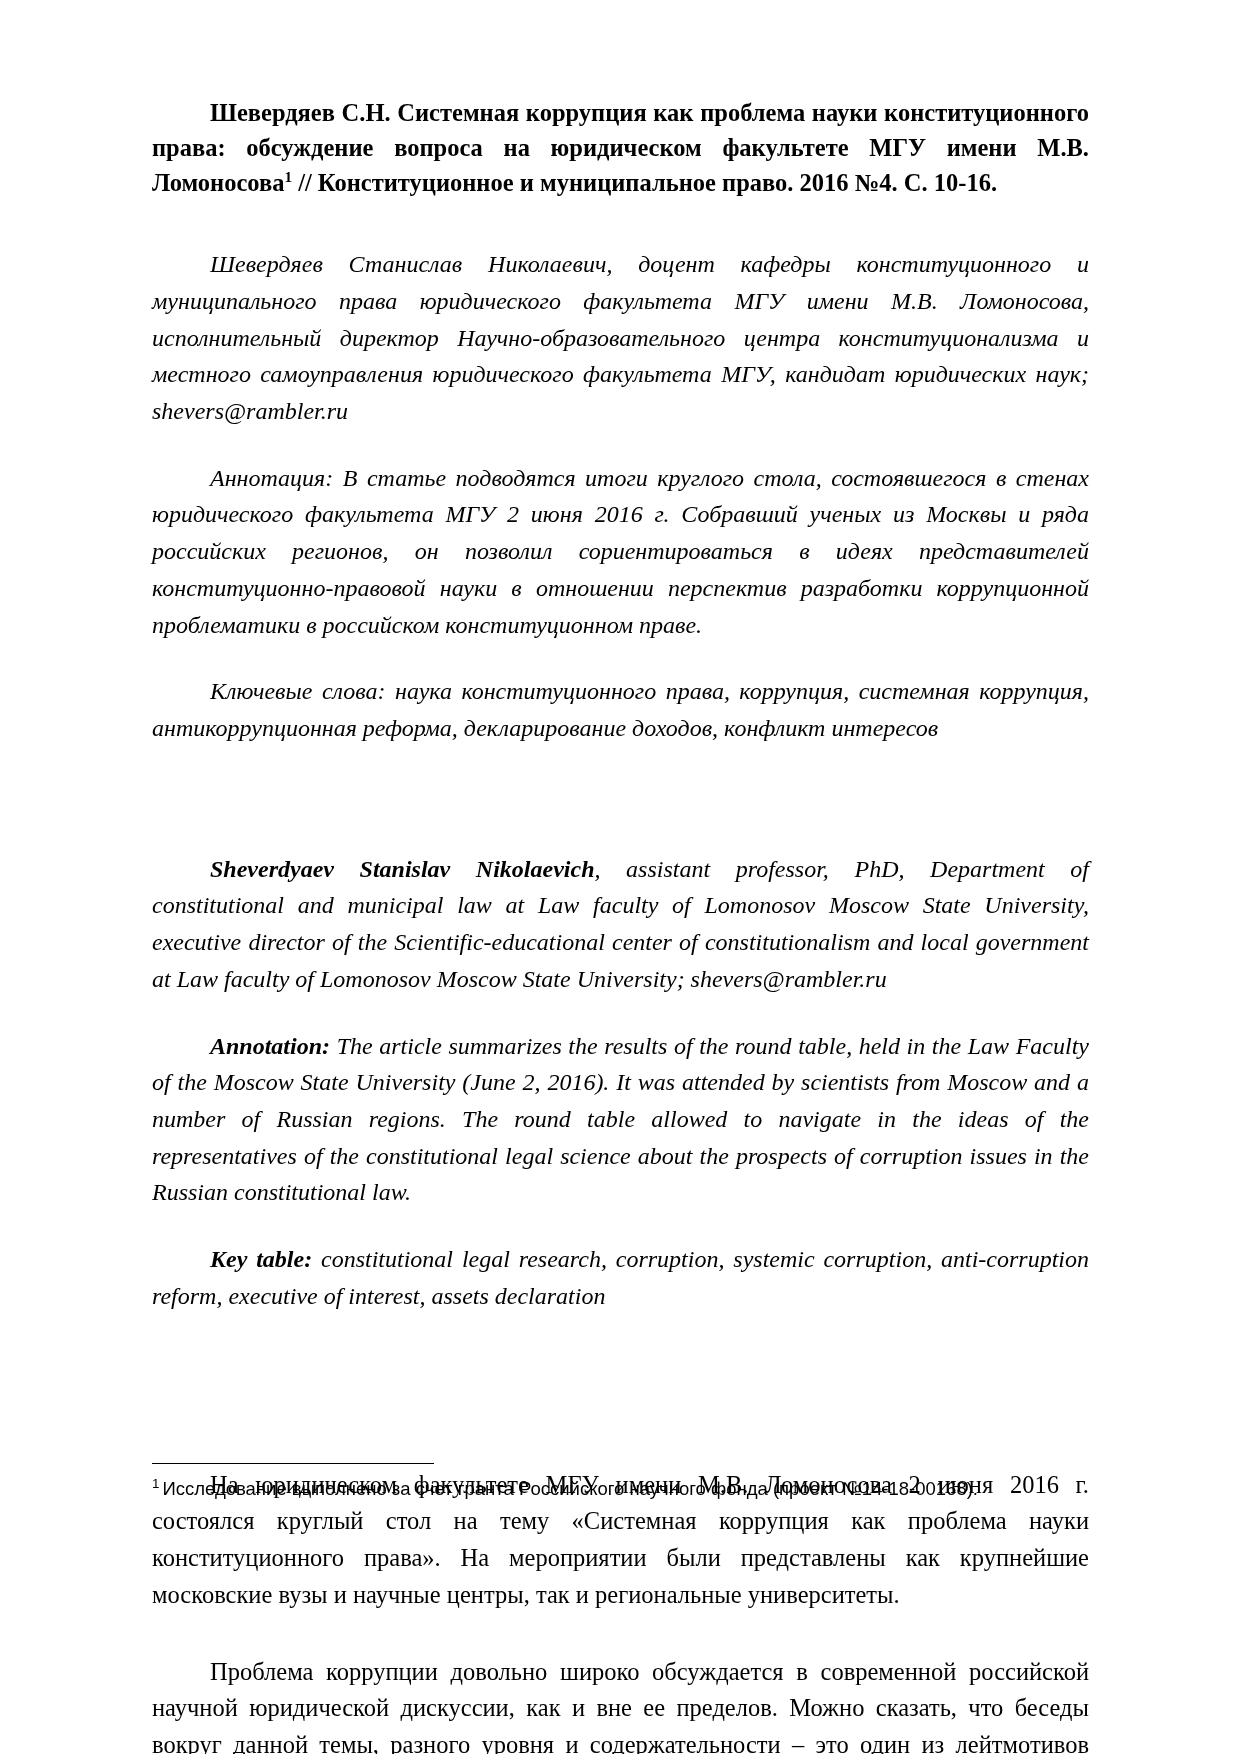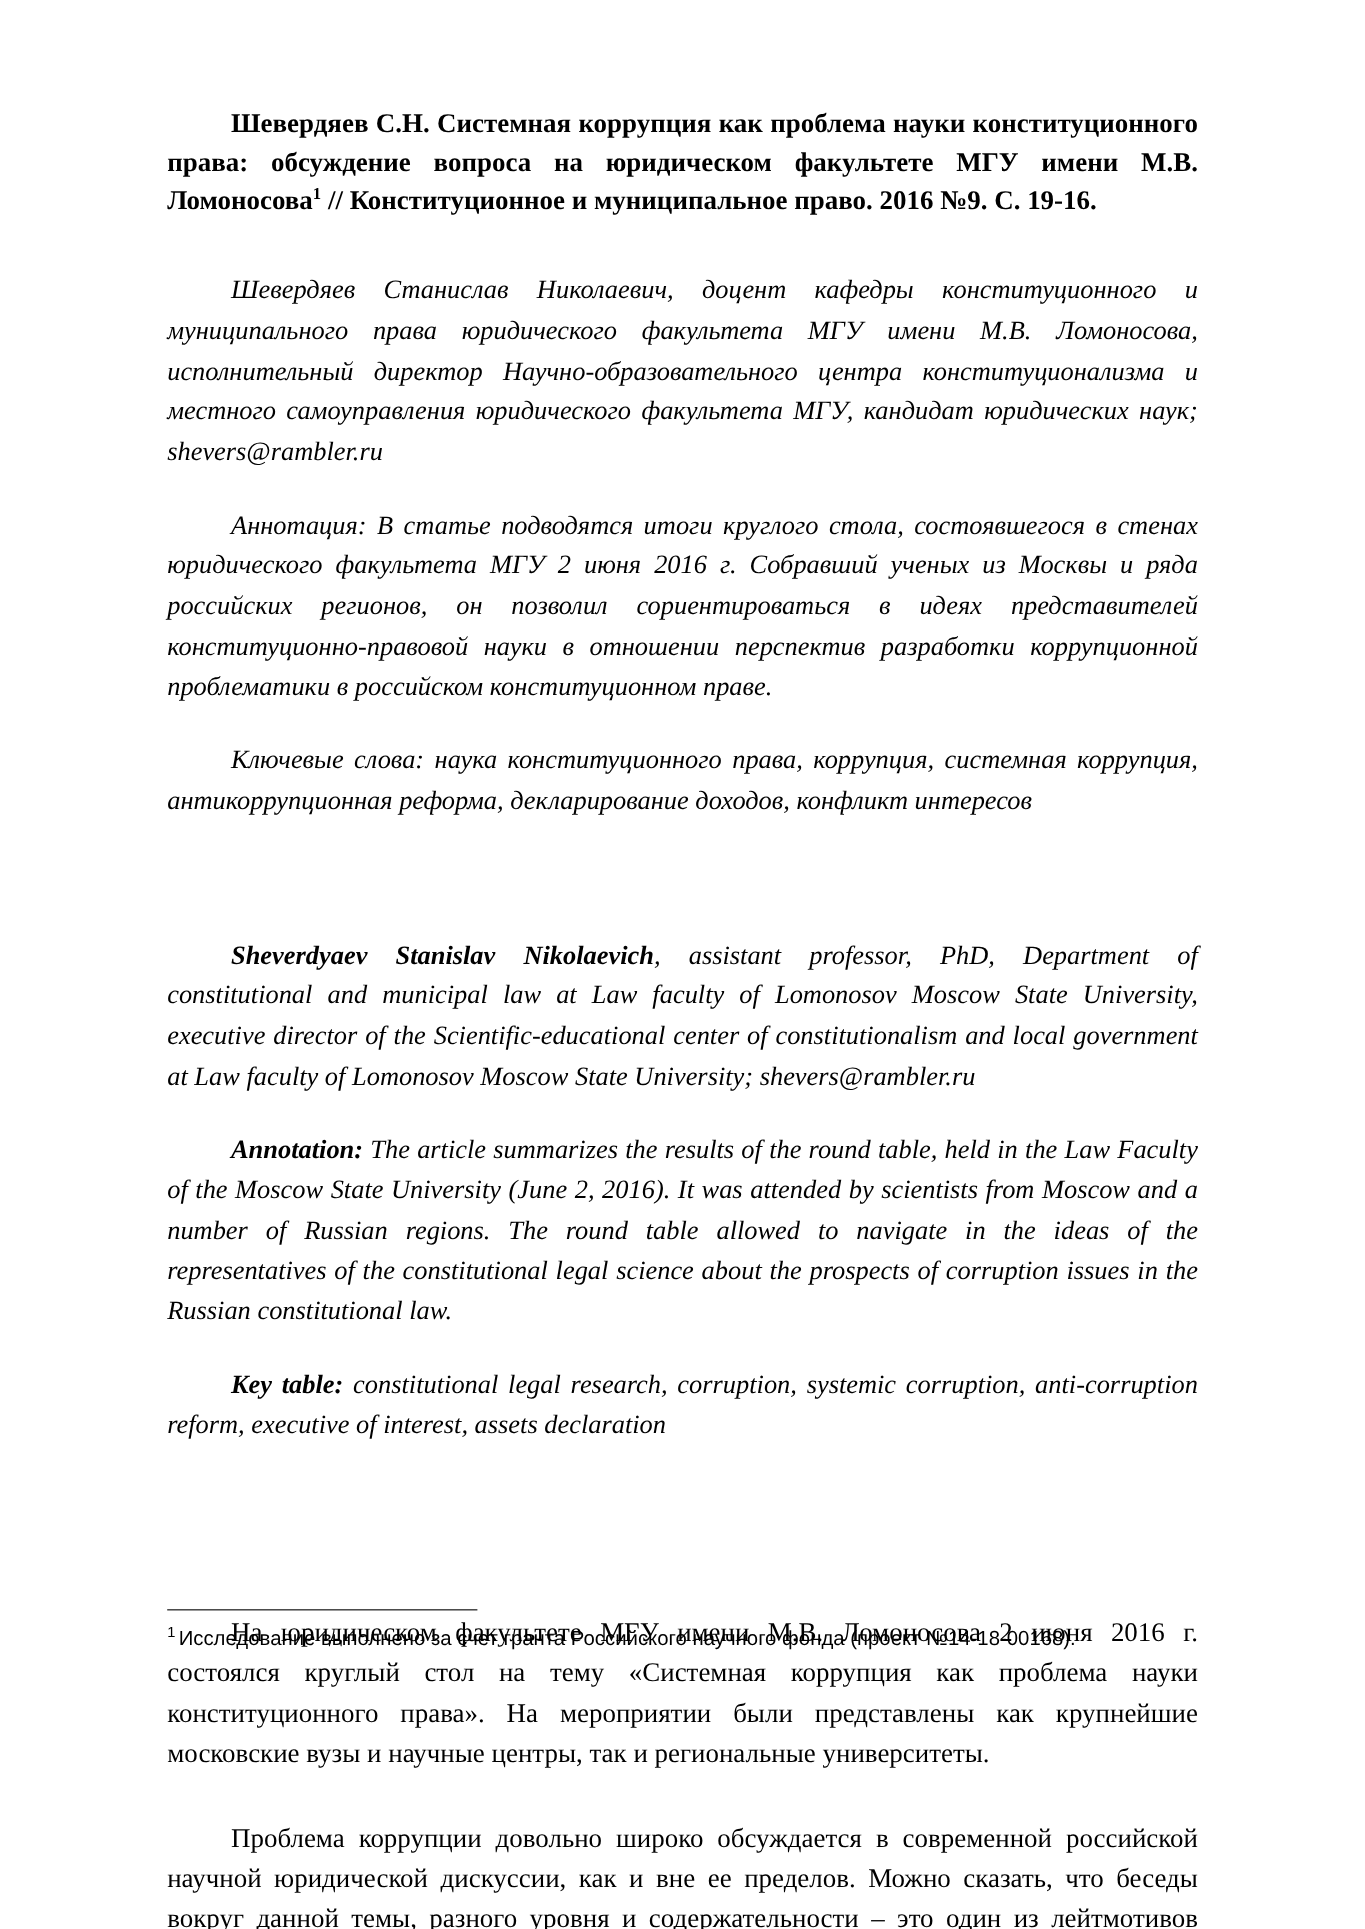--- a/index.html
+++ b/index.html
@@ -98,21 +98,21 @@
     line-height: 0;
     margin-right: 3px;
   }
 </style>
 </head>
 <body>
 
 <div class="page">
   <div class="doc-body">
 
-    <p class="title-block"><span>Шевердяев С.Н. Системная коррупция как проблема науки конституционного права: обсуждение вопроса на юридическом факультете МГУ имени М.В. Ломоносова</span><sup>1</sup><span> // Конституционное и муниципальное право. 2016 №9. С. 19-16.</span></p>
+    <p class="title-block"><span>Шевердяев С.Н. Системная коррупция как проблема науки конституционного права: обсуждение вопроса на юридическом факультете МГУ имени М.В. Ломоносова</span><sup>1</sup><span> // Конституционное и муниципальное право. 2016 №4. С. 10-16.</span></p>
 
     <p class="italic-para"><span class="lead-ru">Шевердяев Станислав Николаевич</span><span>, доцент кафедры конституционного и муниципального права юридического факультета МГУ имени М.В. Ломоносова, исполнительный директор Научно-образовательного центра конституционализма и местного самоуправления юридического факультета МГУ, кандидат юридических наук; shevers@rambler.ru</span></p>
 
     <p class="italic-para"><span class="lead-ru">Аннотация:</span><span> В статье подводятся итоги круглого стола, состоявшегося в стенах юридического факультета МГУ 2 июня 2016 г.  Собравший ученых из Москвы и ряда российских регионов, он позволил сориентироваться в идеях представителей конституционно-правовой науки в отношении перспектив разработки коррупционной проблематики в российском конституционном праве.</span></p>
 
     <p class="italic-para"><span class="lead-ru">Ключевые слова:</span><span> наука конституционного права, коррупция, системная коррупция, антикоррупционная реформа, декларирование доходов, конфликт интересов</span></p>
 
     <div class="gap-lg"></div>
 
     <p class="italic-para"><span class="lead">Sheverdyaev Stanislav Nikolaevich</span><span>, assistant professor, PhD, Department of constitutional and municipal law at Law faculty of Lomonosov Moscow State University, executive director of the Scientific-educational center of constitutionalism and local government at Law faculty of Lomonosov Moscow State University; shevers@rambler.ru</span></p>

